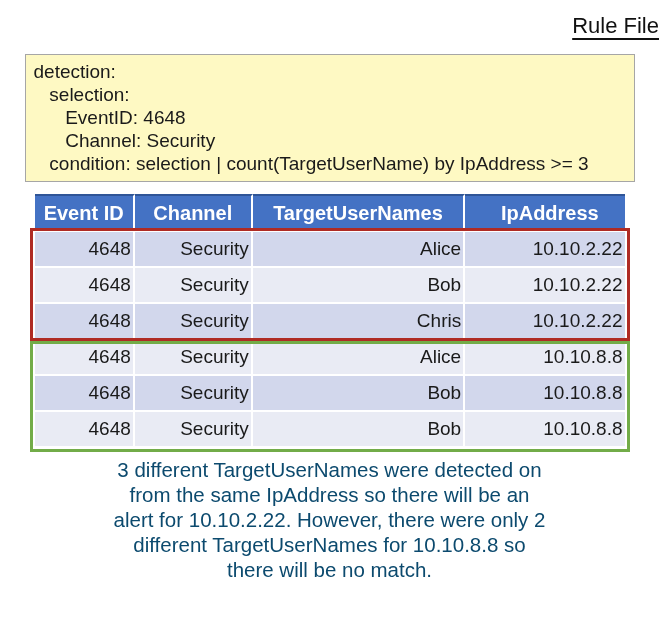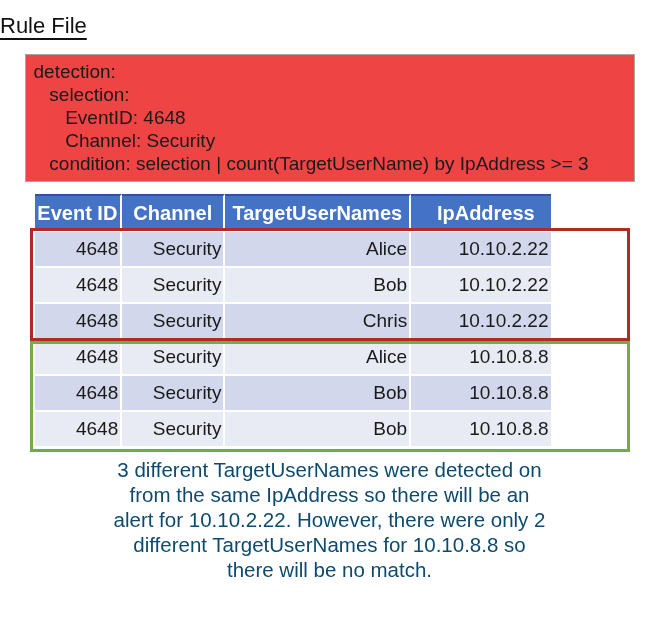--- a/index.html
+++ b/index.html
@@ -4,41 +4,41 @@
 <style>
   html,body{margin:0;padding:0;background:#fff;}
   body{
     width:659px;height:644px;overflow:hidden;
     font-family:"Liberation Sans","DejaVu Sans",sans-serif;
     color:#1a1a1a;
   }
   .page{width:659px;height:644px;position:relative;}
 
   .sec-title{
-    margin:0;text-align:left;font-size:22px;font-weight:400;color:#111;
+    margin:0;text-align:right;font-size:22px;font-weight:400;color:#111;
     text-decoration:underline;text-underline-offset:5px;
     text-decoration-thickness:1.5px;
   }
   .title-rule{padding-top:13px;}
   .title-log{margin-top:22px;}
 
   .rule-box{
     box-sizing:border-box;width:610px;margin:15px auto 12px;
-    border:1.5px solid #a6a6a6;background:#ef4444;
+    border:1.5px solid #a6a6a6;background:#fef9c3;
     padding:5px 8px 6px 8px;
   }
   .rule-code{
     margin:0;font-family:"Liberation Sans","DejaVu Sans",sans-serif;
     font-size:19px;line-height:23px;white-space:pre;color:#1a1a1a;
   }
 
   .table-wrap{position:relative;width:590px;margin:11px auto 0;}
   table.event-table{
     border-collapse:separate;border-spacing:0;table-layout:fixed;
-    width:516px;
+    width:590px;
   }
   .event-table th{
     box-sizing:border-box;height:36px;
     background:#4472C4;color:#fff;font-weight:700;font-size:20px;
     text-align:center;vertical-align:middle;padding:0 2px;
     border-top:2px solid #2F5597;border-right:2px solid #fff;
   }
   .event-table th:last-child{border-right:none;padding-left:12px;}
   .event-table td{
     box-sizing:border-box;height:36px;

